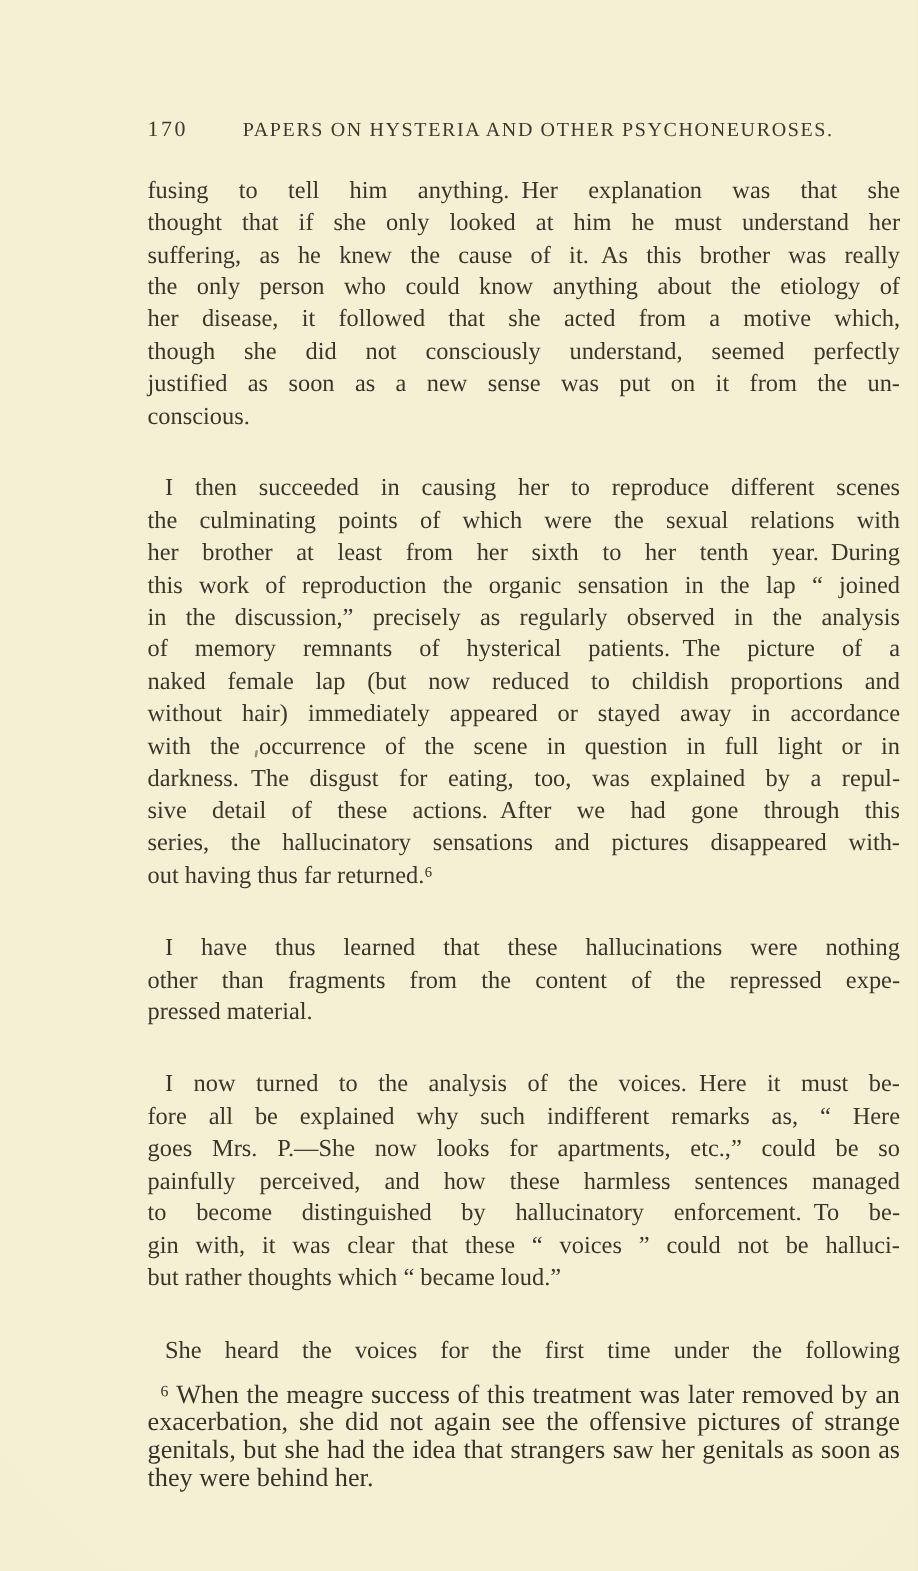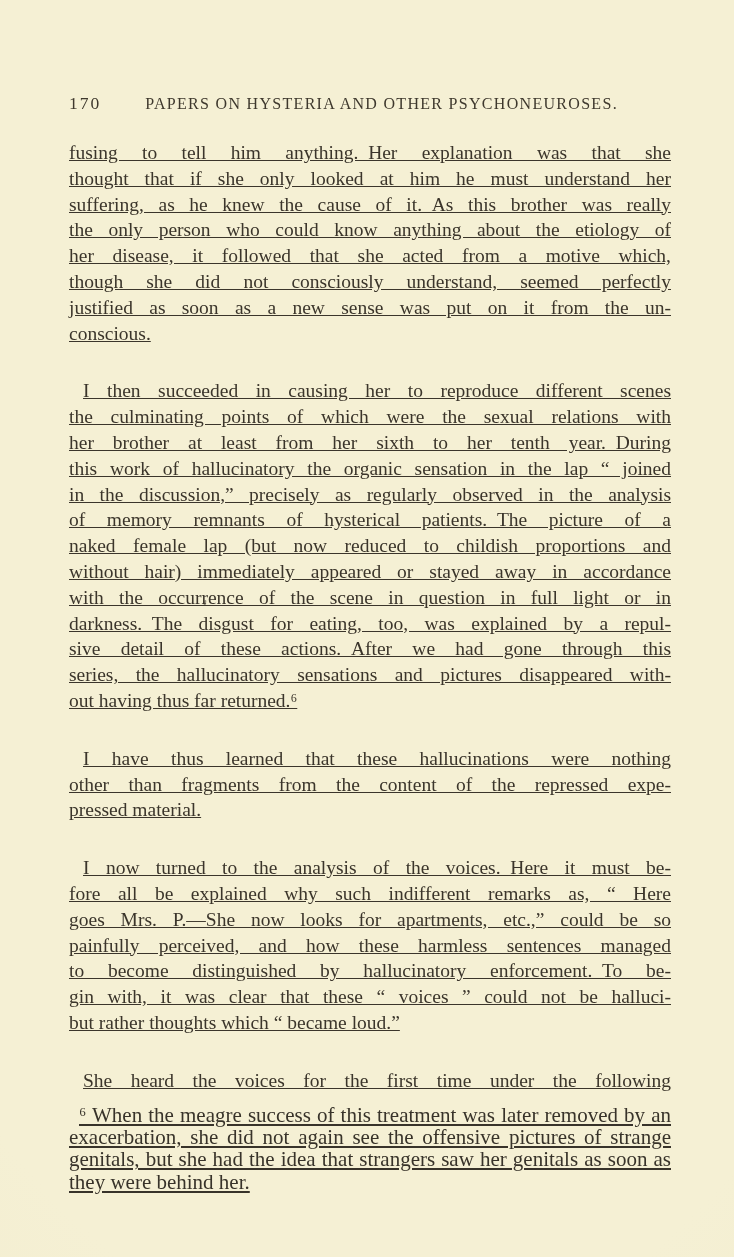--- a/index.html
+++ b/index.html
@@ -8,21 +8,21 @@
     font-family:"Liberation Serif","DejaVu Serif",serif;
     background:#efe9ca;
     overflow:hidden;
   }
   .page {
     position:relative;
     width:734px; height:1257px;
     background:radial-gradient(145% 120% at 52% 45%, #f5f0d4 52%, #f2ecce 75%, #e9e3c4 94%, #e2dcbd 100%);
     color:#3b352b;
     box-sizing:border-box;
-    padding:93px 54px 0 69px;
+    padding:93px 54px 0 118px;
   }
   .running-head {
     display:flex; align-items:baseline;
     font-size:16px; letter-spacing:1.3px;
     color:#3e382d;
     margin:0 0 26px 0;
     white-space:nowrap;
   }
   .page-num {
     font-size:17.5px; letter-spacing:2px;
@@ -31,21 +31,20 @@
   .body-text {
     width:602px;
     font-size:19.5px;
     line-height:25.8px;
   }
   .para { margin:0; }
   .para.indent .line:first-child { text-indent:14px;margin-top:32px; }
   .line {
     text-align:justify;
     text-align-last:justify;
-    text-decoration:underline;
     -moz-text-align-last:justify;
   }
   .line.endline { text-align-last:left; -moz-text-align-last:left; }
   .footnote {
     width:602px;
     margin-top:10px;
     font-size:21px;
     line-height:22.4px;
     color:#38332a;
   }
@@ -75,21 +74,21 @@
         <div class="line">the only person who could know anything about the etiology of</div>
         <div class="line">her disease, it followed that she acted from a motive which,</div>
         <div class="line">though she did not consciously understand, seemed perfectly</div>
         <div class="line">justified as soon as a new sense was put on it from the un-</div>
         <div class="line endline">conscious.</div>
       </div>
       <div class="para indent">
         <div class="line">I then succeeded in causing her to reproduce different scenes</div>
         <div class="line">the culminating points of which were the sexual relations with</div>
         <div class="line">her brother at least from her sixth to her tenth year. During</div>
-        <div class="line">this work of hallucinatory the organic sensation in the lap “ joined</div>
+        <div class="line">this work of reproduction the organic sensation in the lap “ joined</div>
         <div class="line">in the discussion,” precisely as regularly observed in the analysis</div>
         <div class="line">of memory remnants of hysterical patients. The picture of a</div>
         <div class="line">naked female lap (but now reduced to childish proportions and</div>
         <div class="line">without hair) immediately appeared or stayed away in accordance</div>
         <div class="line">with the occurrence of the scene in question in full light or in</div>
         <div class="line">darkness. The disgust for eating, too, was explained by a repul-</div>
         <div class="line">sive detail of these actions. After we had gone through this</div>
         <div class="line">series, the hallucinatory sensations and pictures disappeared with-</div>
         <div class="line endline">out having thus far returned.⁶</div>
       </div>

